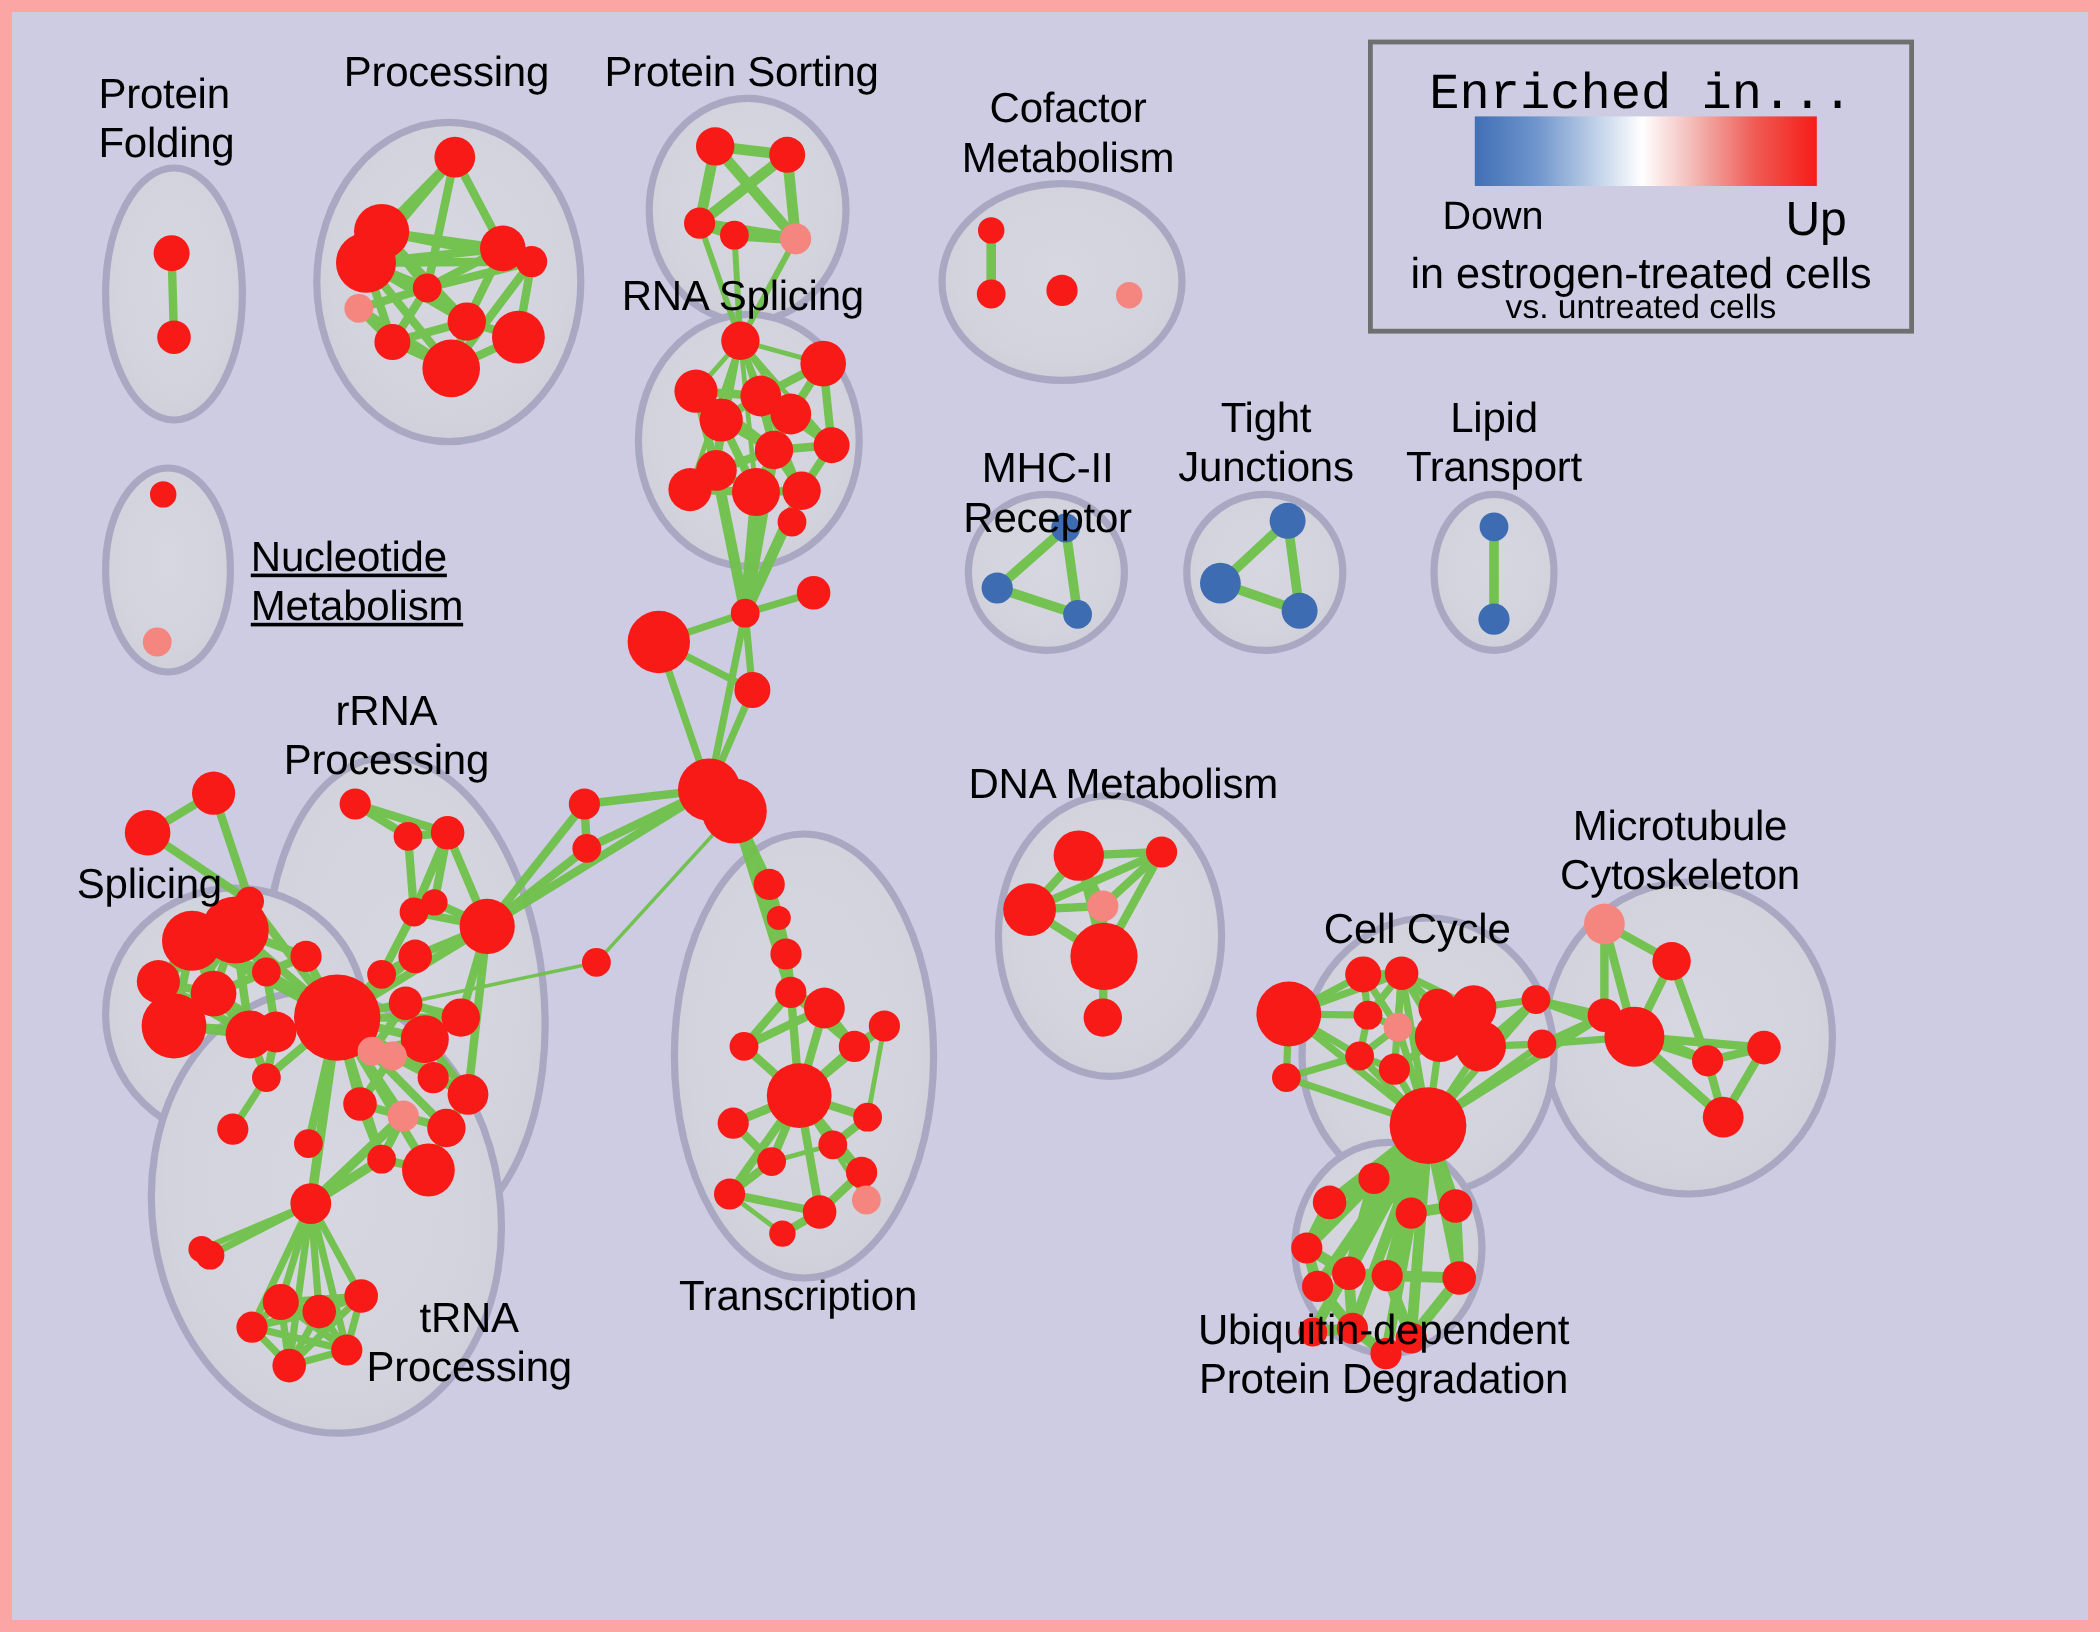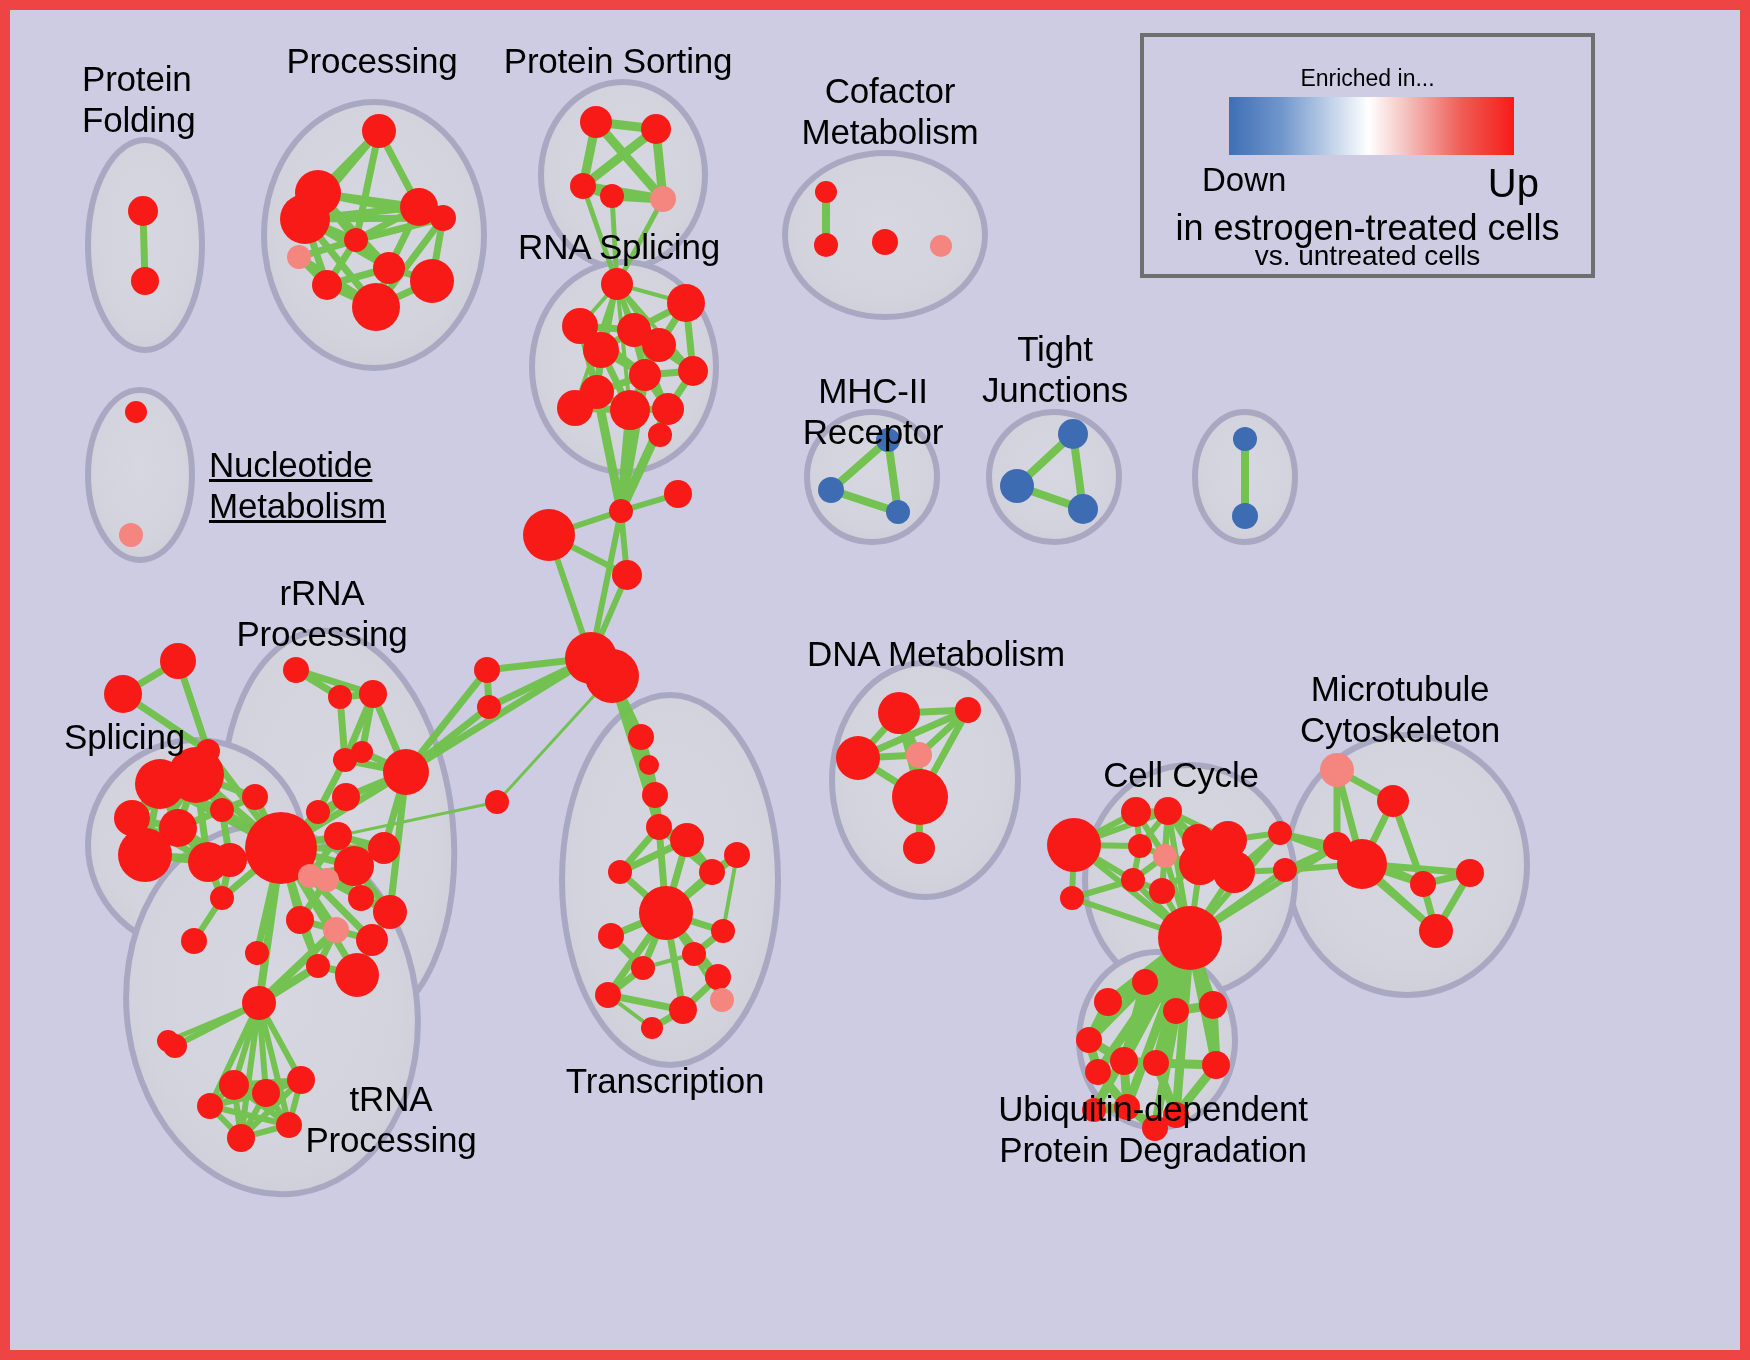--- a/index.html
+++ b/index.html
@@ -1,20 +1,20 @@
 <!DOCTYPE html>
 <html><head>
 <meta charset="utf-8">
 <style>
   html,body{margin:0;padding:0;background:#ffffff;}
   body{font-family:"Liberation Sans","DejaVu Sans",sans-serif;}
   #fig{
     position:relative;
     width:1750px;height:1360px;
-    background:#ef4444;
+    background:#fca5a5;
     overflow:hidden;
   }
   #canvasbg{
     position:absolute;
     left:10px;top:10px;
     width:1730px;height:1340px;
     background:#cdcce3;
   }
   #net{position:absolute;left:0;top:0;width:1750px;height:1360px;}
   .lbl{
@@ -31,22 +31,22 @@
   
   #legend{
     position:absolute;
     left:1140px;top:33px;
     width:455px;height:245px;
     background:#cdcce3;
     border:4px solid #6f6f6f;
     box-sizing:border-box;
   }
   #legend-title{
-    position:absolute;left:0;top:28px;width:100%;
-    text-align:center;font-size:23px;color:#000;
+    position:absolute;left:0;top:18px;width:100%;
+    text-align:center;font-size:42px;color:#000;font-family:Liberation Mono, monospace;
   }
   #gradbar{
     position:absolute;left:85px;top:60px;width:285px;height:58px;
     background:linear-gradient(to right,
        #3f6fb5 0%, #6f95cc 18%, #b9ccE6 34%, #ffffff 49%,
        #f4c3c0 62%, #ef5b54 82%, #f71b18 100%);
   }
   #lbl-down{position:absolute;left:58px;top:124px;font-size:33px;color:#000;}
   #lbl-up{position:absolute;right:52px;top:124px;font-size:40px;color:#000;}
   #legend-sub1{position:absolute;left:0;top:170px;width:100%;text-align:center;font-size:36px;color:#000;}
@@ -703,20 +703,22 @@
   <div class="lbl c" style="left:618px;top:40px;">Protein Sorting</div>
   <div class="lbl c" style="left:890px;top:70px;">Cofactor
 Metabolism</div>
   <div class="lbl c" style="left:619px;top:226px;">RNA Splicing</div>
   <div class="lbl l" style="left:209px;top:444px;text-decoration:underline;">Nucleotide
 Metabolism</div>
   <div class="lbl c" style="left:873px;top:328px;margin-top:42px;">MHC-II
 Receptor</div>
   <div class="lbl c" style="left:1055px;top:328px;">Tight
 Junctions</div>
+  <div class="lbl c" style="left:1245px;top:328px;">Lipid
+Transport</div>
   <div class="lbl c" style="left:322px;top:572px;">rRNA
 Processing</div>
   <div class="lbl l" style="left:64px;top:716px;">Splicing</div>
   <div class="lbl c" style="left:936px;top:633px;">DNA Metabolism</div>
   <div class="lbl c" style="left:1400px;top:668px;">Microtubule
 Cytoskeleton</div>
   <div class="lbl c" style="left:1181px;top:754px;">Cell Cycle</div>
   <div class="lbl c" style="left:665px;top:1060px;">Transcription</div>
   <div class="lbl c" style="left:391px;top:1078px;">tRNA
 Processing</div>

